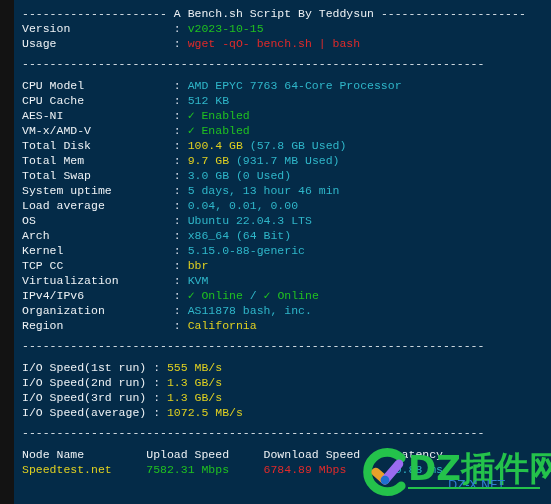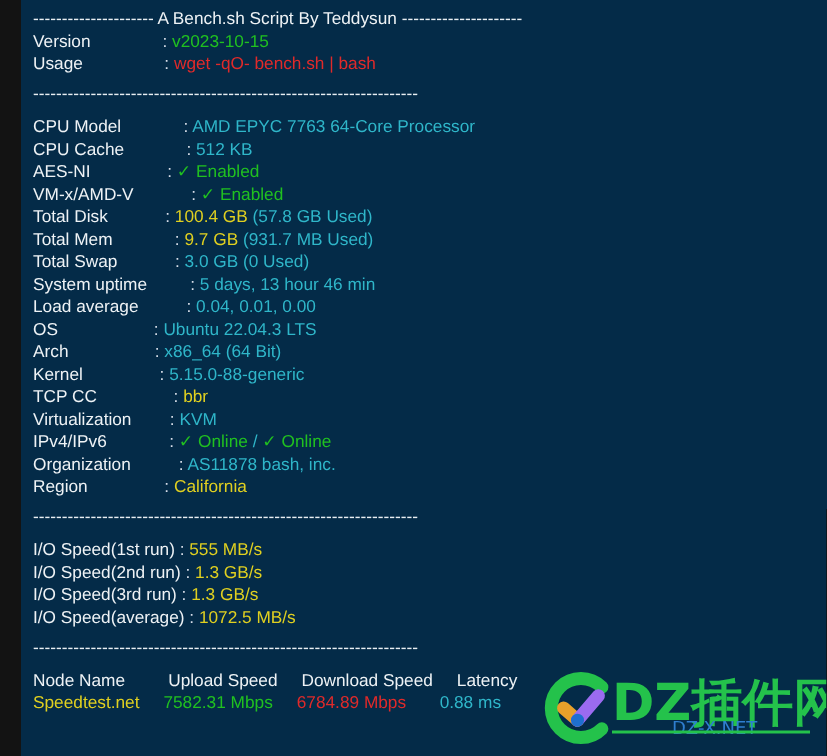--- a/index.html
+++ b/index.html
@@ -14,21 +14,21 @@
     background: #131313;
     overflow: hidden;
   }
   #term {
     position: absolute;
     left: 14px;
     top: 0;
     width: 537px;
     height: 504px;
     background: #042b48;
-    font-family: Liberation Sans, sans-serif;
+    font-family: Liberation Mono, monospace;
     font-size: 11.5px;
     line-height: 15px;
     color: #d8dee9;
     overflow: hidden;
   }
   .pad { padding: 6px 0 0 8px; }
   .line {
     height: 15px;
     white-space: pre;
     font-size: 11.5px;

